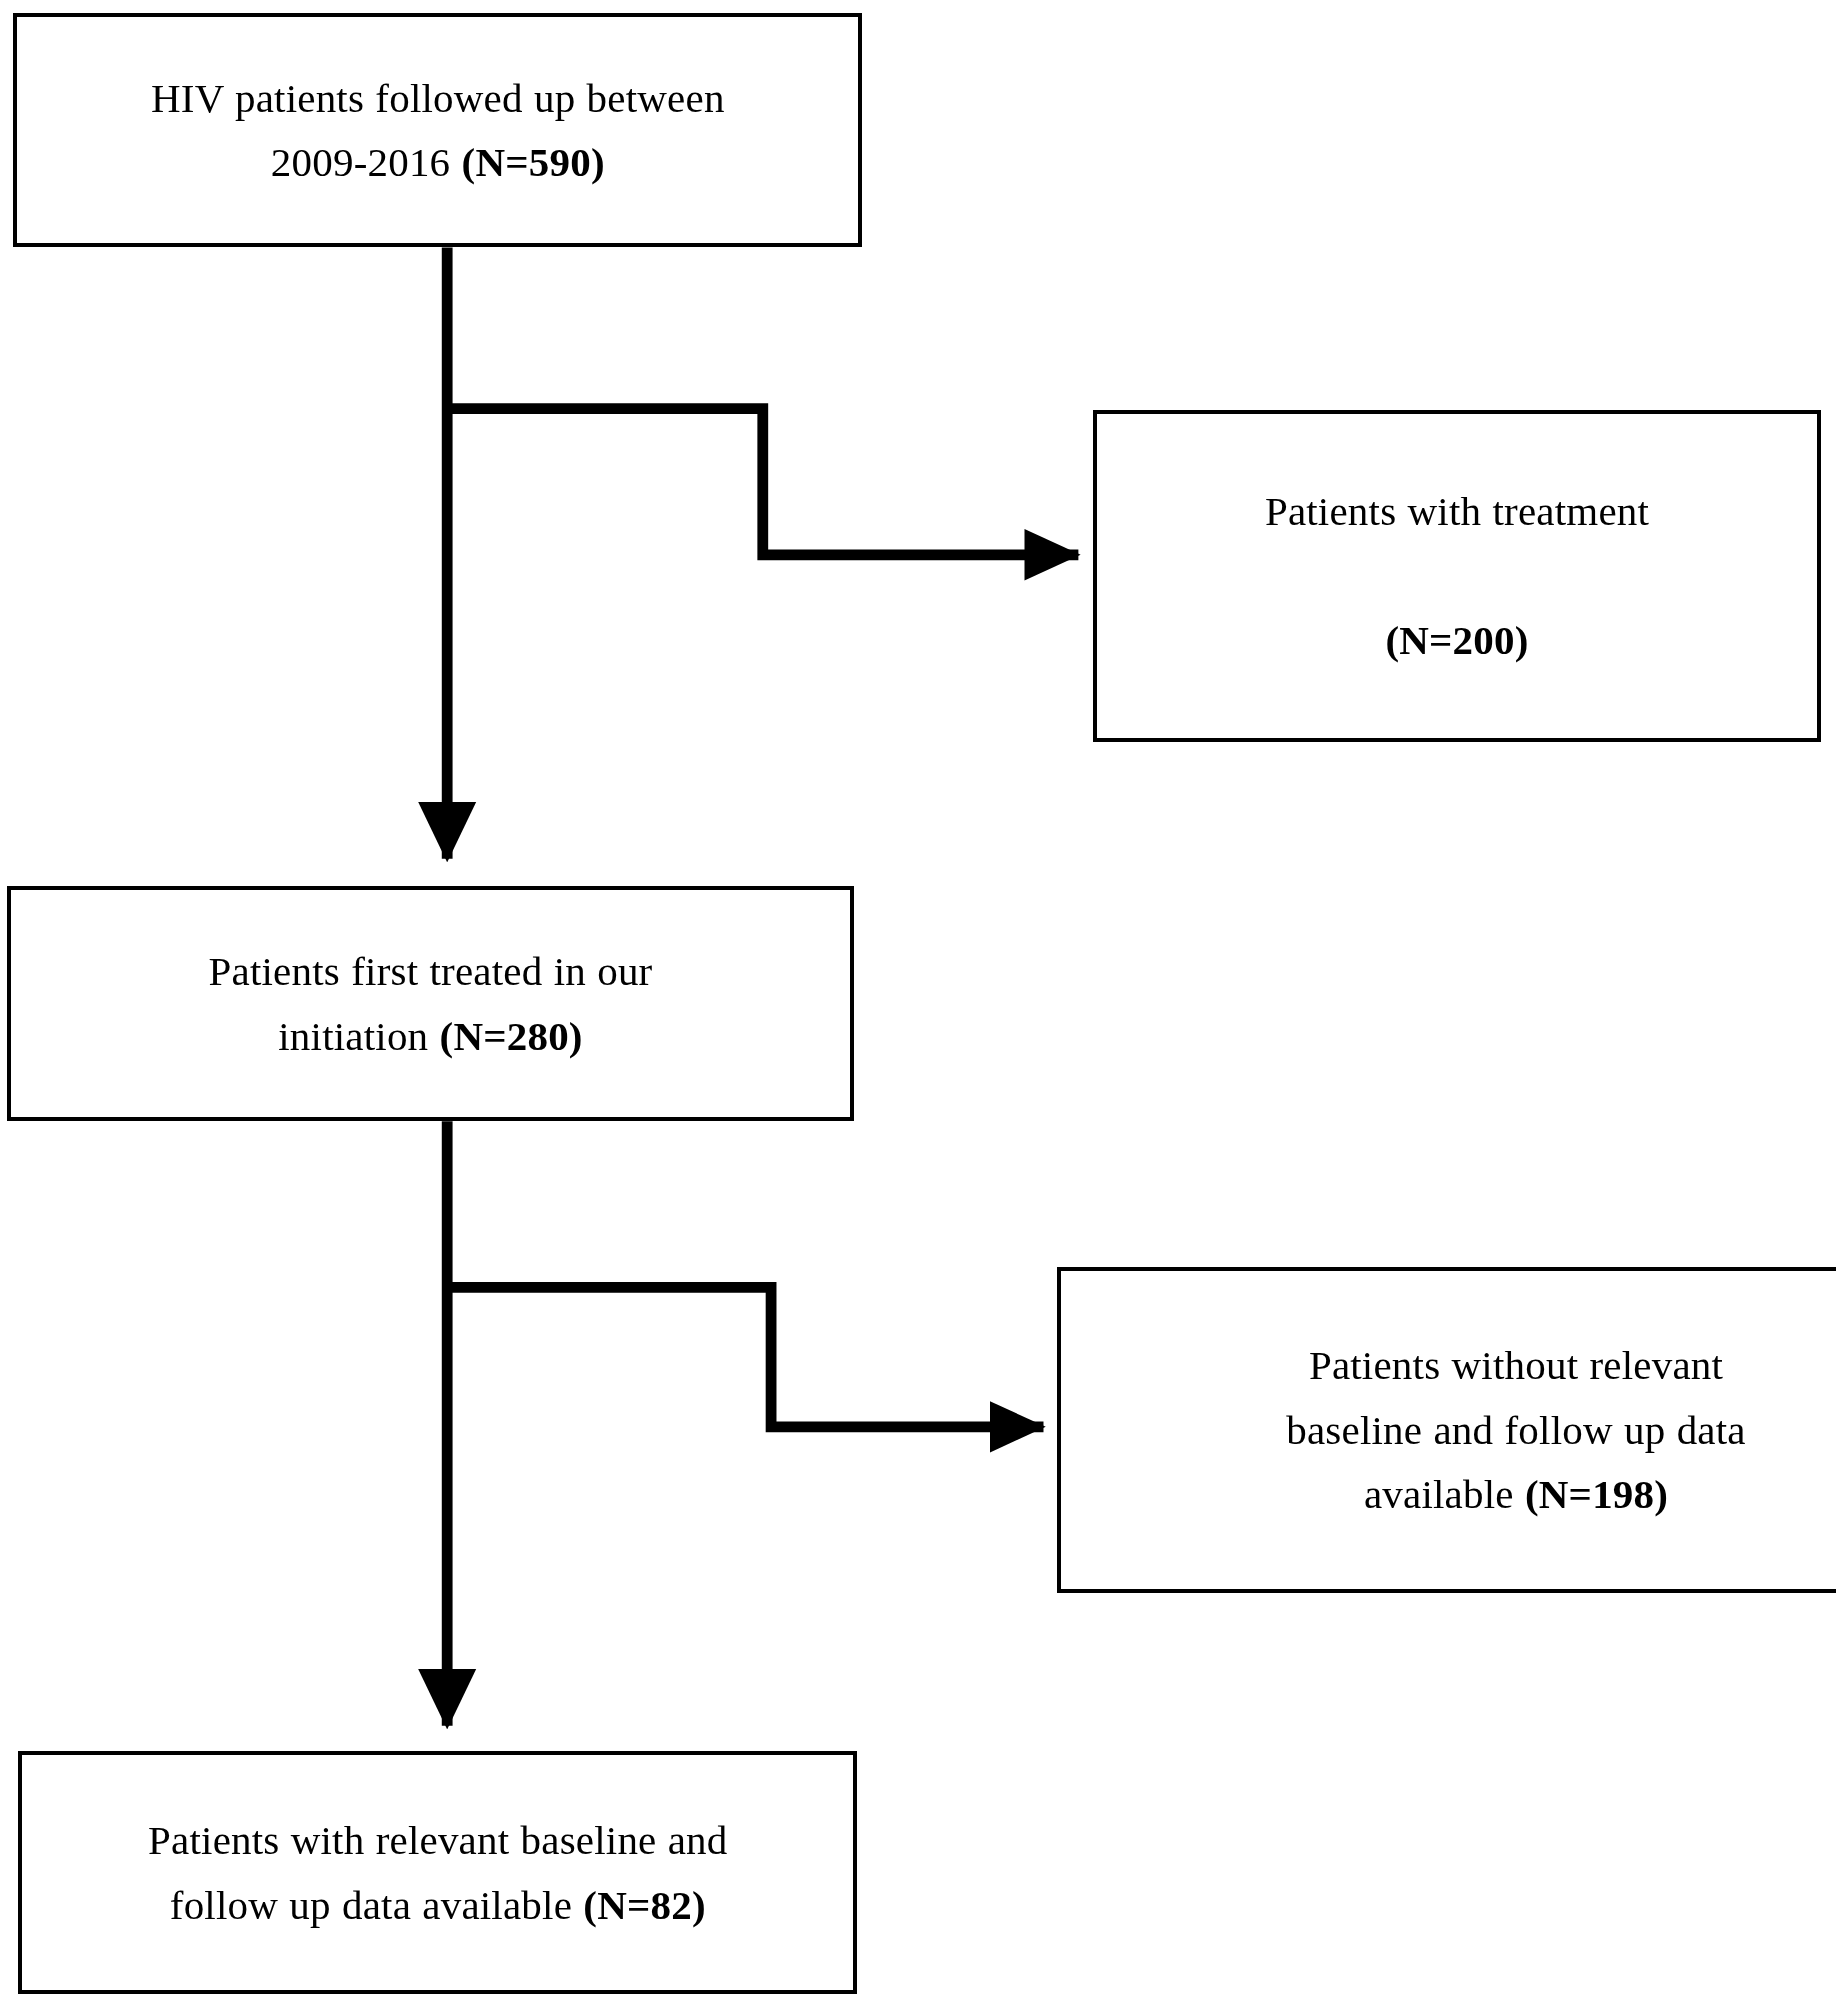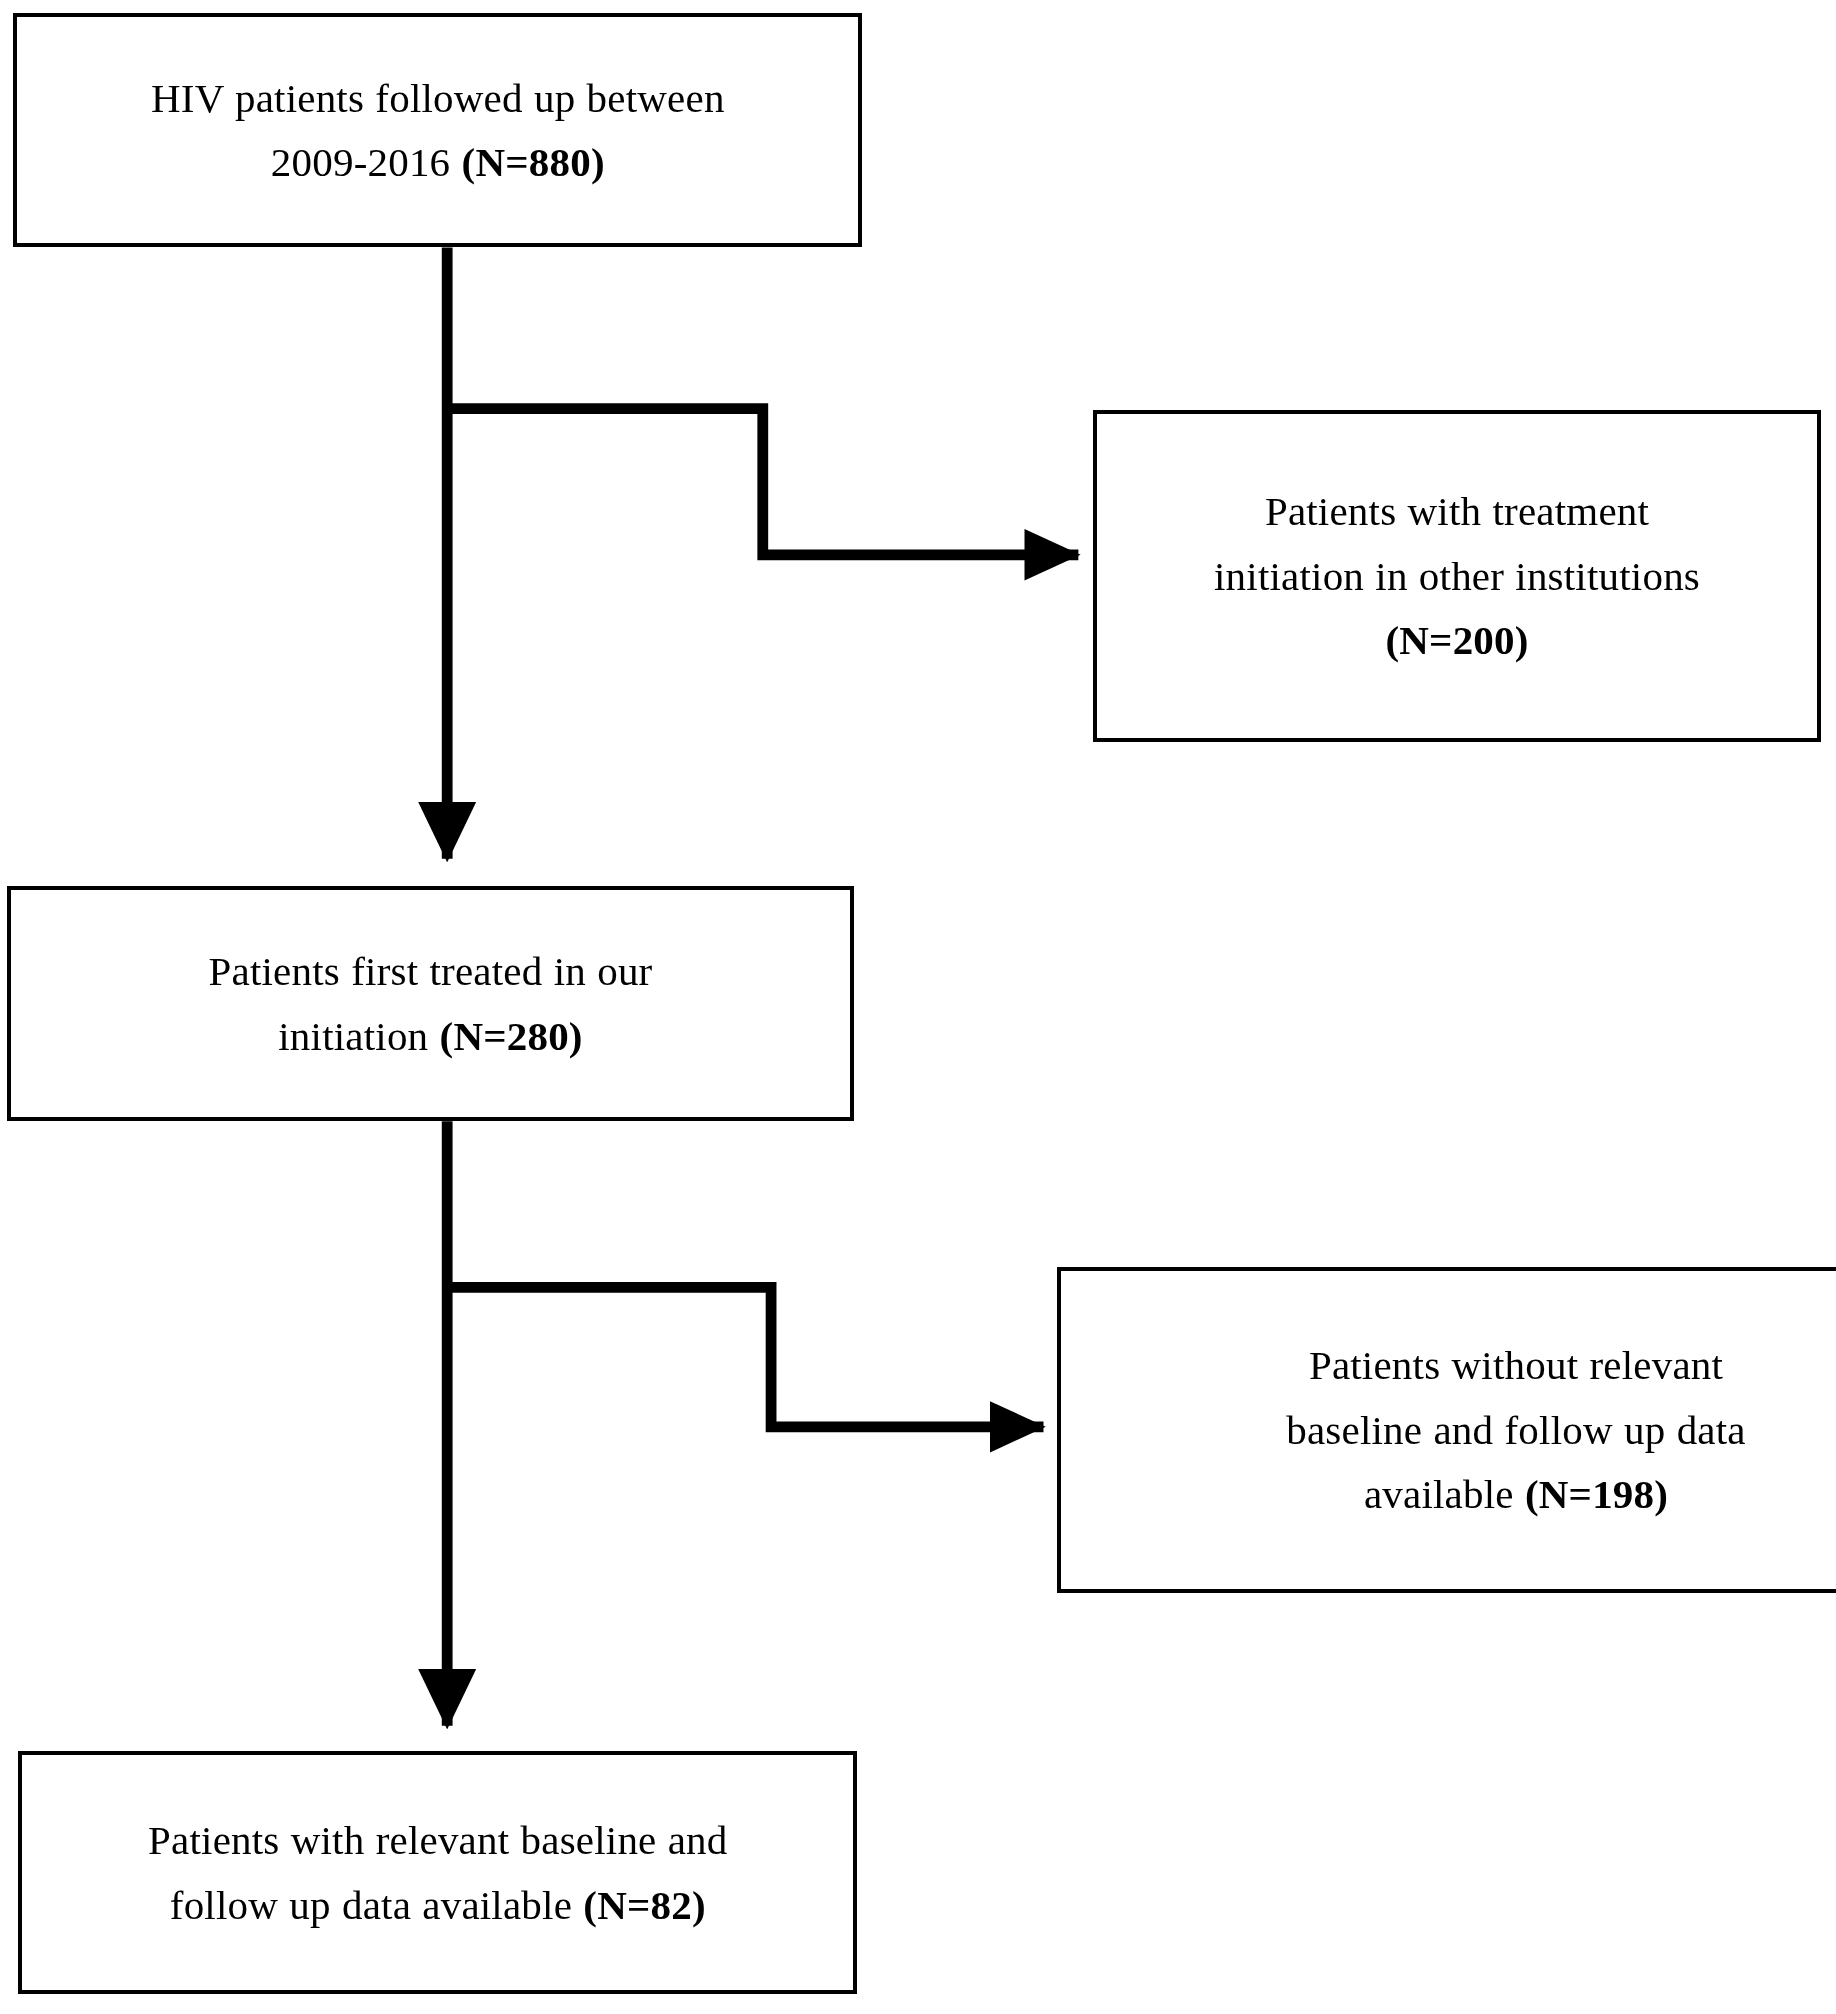--- a/index.html
+++ b/index.html
@@ -87,28 +87,28 @@
     </g>
 
     <g>
       <path d="M 538 1550 L 928 1550 L 928 1718 L 1256 1718" stroke="#000000" stroke-width="13" fill="none" stroke-linejoin="miter" marker-end="url(#arrow-right)"></path>
     </g>
   </svg>
 
   <div class="node-box" id="node-enrolled">
     <div class="node-text">
       <span>HIV patients followed up between</span><br>
-      <span>2009-2016 </span><b>(N=880)</b>
+      <span>2009-2016 </span><b>(N=590)</b>
     </div>
   </div>
 
   <div class="node-box" id="node-excluded-1">
     <div class="node-text">
       <span>Patients with treatment</span><br>
-      <span>initiation in other institutions</span><br>
+      <br>
       <b>(N=200)</b>
     </div>
   </div>
 
   <div class="node-box" id="node-first-treated">
     <div class="node-text">
       <span>Patients first treated in our</span><br>
       <span>initiation </span><b>(N=280)</b>
     </div>
   </div>

